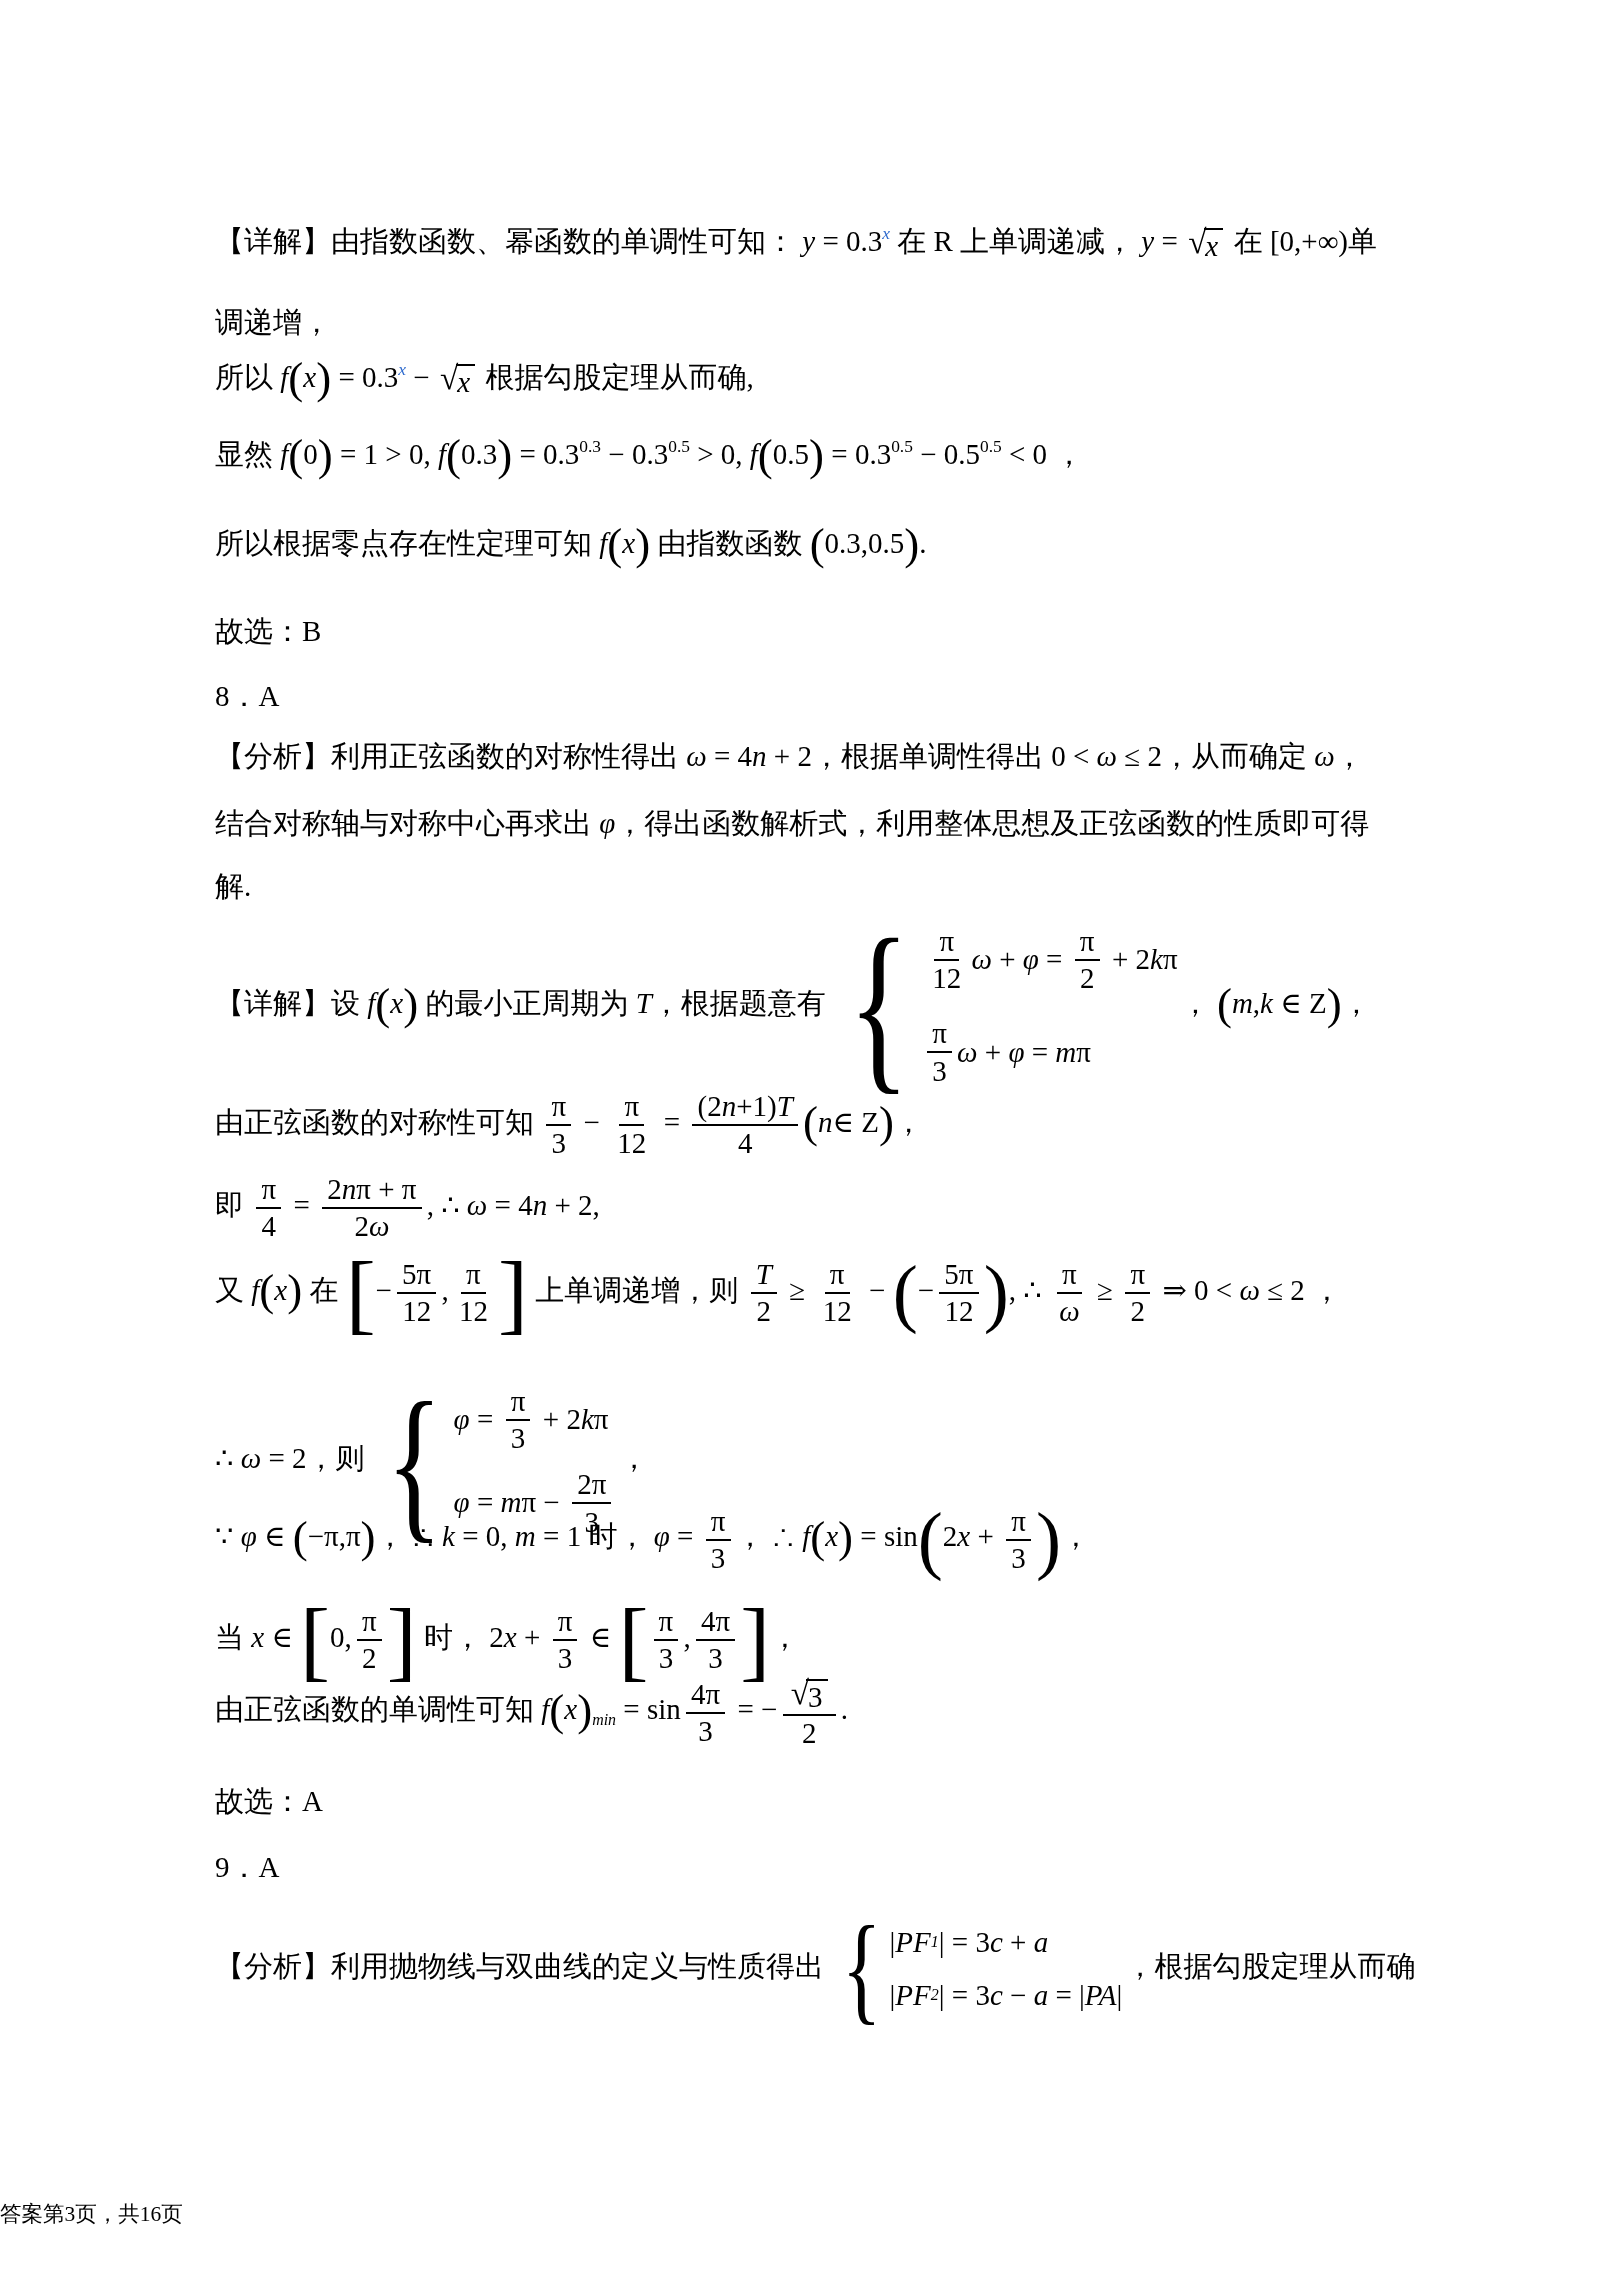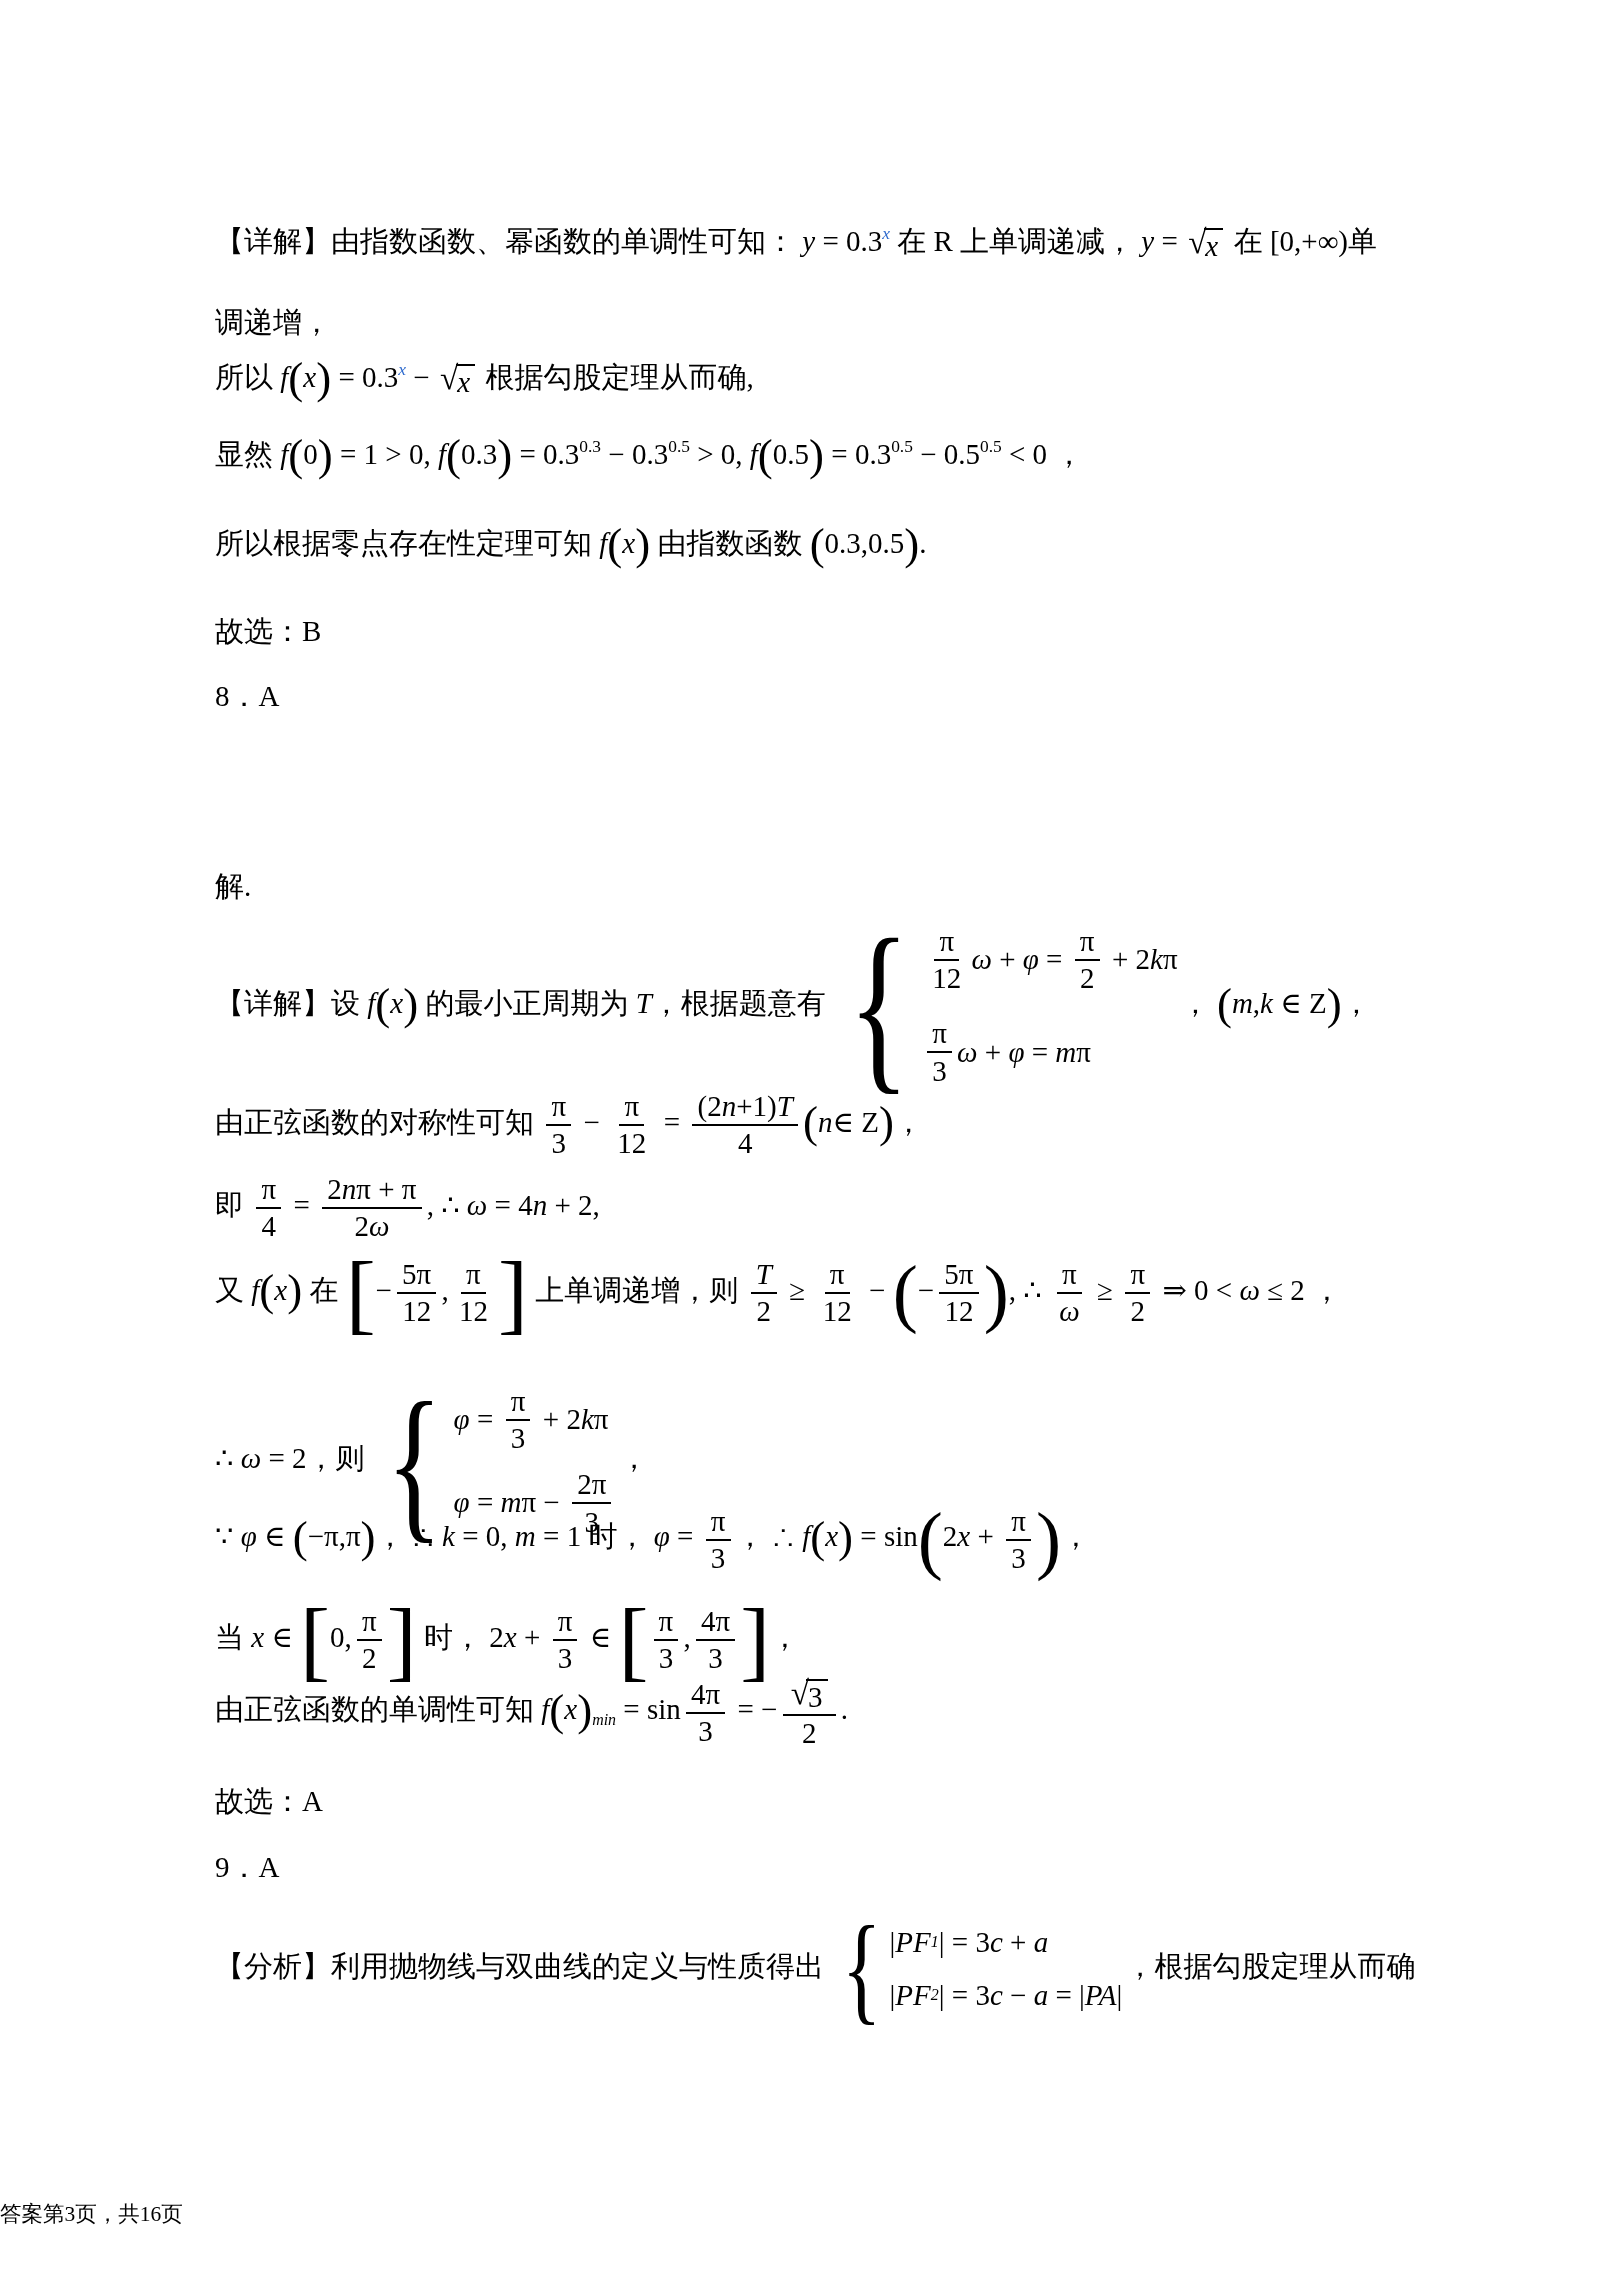--- a/index.html
+++ b/index.html
@@ -46,21 +46,23 @@
   <div class="line" style="top:358px"><span class="cn">所以 </span><span class="mi">f</span><span class="pm">(</span><span class="mi">x</span><span class="pm">)</span><span class="mt"> = 0.3</span><span class="sup mi" style="color:#2f6bce">x</span><span class="mt"> − </span><span class="sqrt"><span class="rsign">√</span><span class="rbody mi">x</span></span><span class="cn"> 根据勾股定理从而确,</span></div>
 
   <div class="line" style="top:435px"><span class="cn">显然 </span><span class="mi">f</span><span class="pm">(</span><span class="mt">0</span><span class="pm">)</span><span class="mt"> = 1 &gt; 0, </span><span class="mi">f</span><span class="pm">(</span><span class="mt">0.3</span><span class="pm">)</span><span class="mt"> = 0.3</span><span class="sup mt">0.3</span><span class="mt"> − 0.3</span><span class="sup mt">0.5</span><span class="mt"> &gt; 0, </span><span class="mi">f</span><span class="pm">(</span><span class="mt">0.5</span><span class="pm">)</span><span class="mt"> = 0.3</span><span class="sup mt">0.5</span><span class="mt"> − 0.5</span><span class="sup mt">0.5</span><span class="mt"> &lt; 0 </span><span class="cn">，</span></div>
 
   <div class="line" style="top:524px"><span class="cn">所以根据零点存在性定理可知 </span><span class="mi">f</span><span class="pm">(</span><span class="mi">x</span><span class="pm">)</span><span class="cn"> 由指数函数 </span><span class="pm">(</span><span class="mt">0.3,0.5</span><span class="pm">)</span><span class="mt">.</span></div>
 
   <div class="line" style="top:613px"><span class="cn">故选：</span><span class="mt">B</span></div>
 
   <div class="line" style="top:678px"><span class="cn">8．A</span></div>
 
+  <div class="line" style="top:738px"><span class="cn">【分析】利用正弦函数的对称性得出 </span><span class="mi">ω</span><span class="mt"> = 4</span><span class="mi">n</span><span class="mt"> + 2</span><span class="cn">，根据单调性得出 </span><span class="mt">0 &lt; </span><span class="mi">ω</span><span class="mt"> ≤ 2</span><span class="cn">，从而确定 </span><span class="mi">ω</span><span class="cn">，</span></div>
 
+  <div class="line" style="top:805px"><span class="cn">结合对称轴与对称中心再求出 </span><span class="mi">φ</span><span class="cn">，得出函数解析式，利用整体思想及正弦函数的性质即可得</span></div>
 
   <div class="line" style="top:868px"><span class="cn">解.</span></div>
 
   <div class="line" style="top:925px"><span class="cn">【详解】设 </span><span class="mi">f</span><span class="pm">(</span><span class="mi">x</span><span class="pm">)</span><span class="cn"> 的最小正周期为 </span><span class="mi">T</span><span class="cn">，根据题意有 </span><span class="cases"><span class="brace brace-b4">{</span><span class="rows gap-lg"><span class="row"><span class="frac"><span class="num mt">π</span><span class="den mt">12</span></span><span class="mi">ω</span><span class="mt"> + </span><span class="mi">φ</span><span class="mt"> = </span><span class="frac"><span class="num mt">π</span><span class="den mt">2</span></span><span class="mt"> + 2</span><span class="mi">k</span><span class="mt">π</span></span><span class="row"><span class="frac"><span class="num mt">π</span><span class="den mt">3</span></span><span class="mi">ω</span><span class="mt"> + </span><span class="mi">φ</span><span class="mt"> = </span><span class="mi">m</span><span class="mt">π</span></span></span></span><span class="cn">， </span><span class="pm">(</span><span class="mi">m</span><span class="mt">,</span><span class="mi">k</span><span class="mt"> ∈ Z</span><span class="pm">)</span><span class="cn">，</span></div>
 
   <div class="line" style="top:1090px"><span class="cn">由正弦函数的对称性可知 </span><span class="frac"><span class="num mt">π</span><span class="den mt">3</span></span><span class="mt"> − </span><span class="frac"><span class="num mt">π</span><span class="den mt">12</span></span><span class="mt"> = </span><span class="frac"><span class="num"><span class="mt">(2</span><span class="mi">n</span><span class="mt">+1)</span><span class="mi">T</span></span><span class="den mt">4</span></span><span class="pm">(</span><span class="mi">n</span><span class="mt">∈ Z</span><span class="pm">)</span><span class="cn">，</span></div>
 
   <div class="line" style="top:1173px"><span class="cn">即 </span><span class="frac"><span class="num mt">π</span><span class="den mt">4</span></span><span class="mt"> = </span><span class="frac"><span class="num"><span class="mt">2</span><span class="mi">n</span><span class="mt">π + π</span></span><span class="den"><span class="mt">2</span><span class="mi">ω</span></span></span><span class="mt">, ∴ </span><span class="mi">ω</span><span class="mt"> = 4</span><span class="mi">n</span><span class="mt"> + 2,</span></div>
 
   <div class="line" style="top:1248px"><span class="cn">又 </span><span class="mi">f</span><span class="pm">(</span><span class="mi">x</span><span class="pm">)</span><span class="cn"> 在 </span><span class="bl">[</span><span class="mt">−</span><span class="frac"><span class="num mt">5π</span><span class="den mt">12</span></span><span class="mt">,</span><span class="frac"><span class="num mt">π</span><span class="den mt">12</span></span><span class="bl">]</span><span class="cn"> 上单调递增，则 </span><span class="frac"><span class="num mi">T</span><span class="den mt">2</span></span><span class="mt"> ≥ </span><span class="frac"><span class="num mt">π</span><span class="den mt">12</span></span><span class="mt"> − </span><span class="pl">(</span><span class="mt">−</span><span class="frac"><span class="num mt">5π</span><span class="den mt">12</span></span><span class="pl">)</span><span class="mt">, ∴ </span><span class="frac"><span class="num mt">π</span><span class="den mi">ω</span></span><span class="mt"> ≥ </span><span class="frac"><span class="num mt">π</span><span class="den mt">2</span></span><span class="mt"> ⇒ 0 &lt; </span><span class="mi">ω</span><span class="mt"> ≤ 2 </span><span class="cn">，</span></div>

